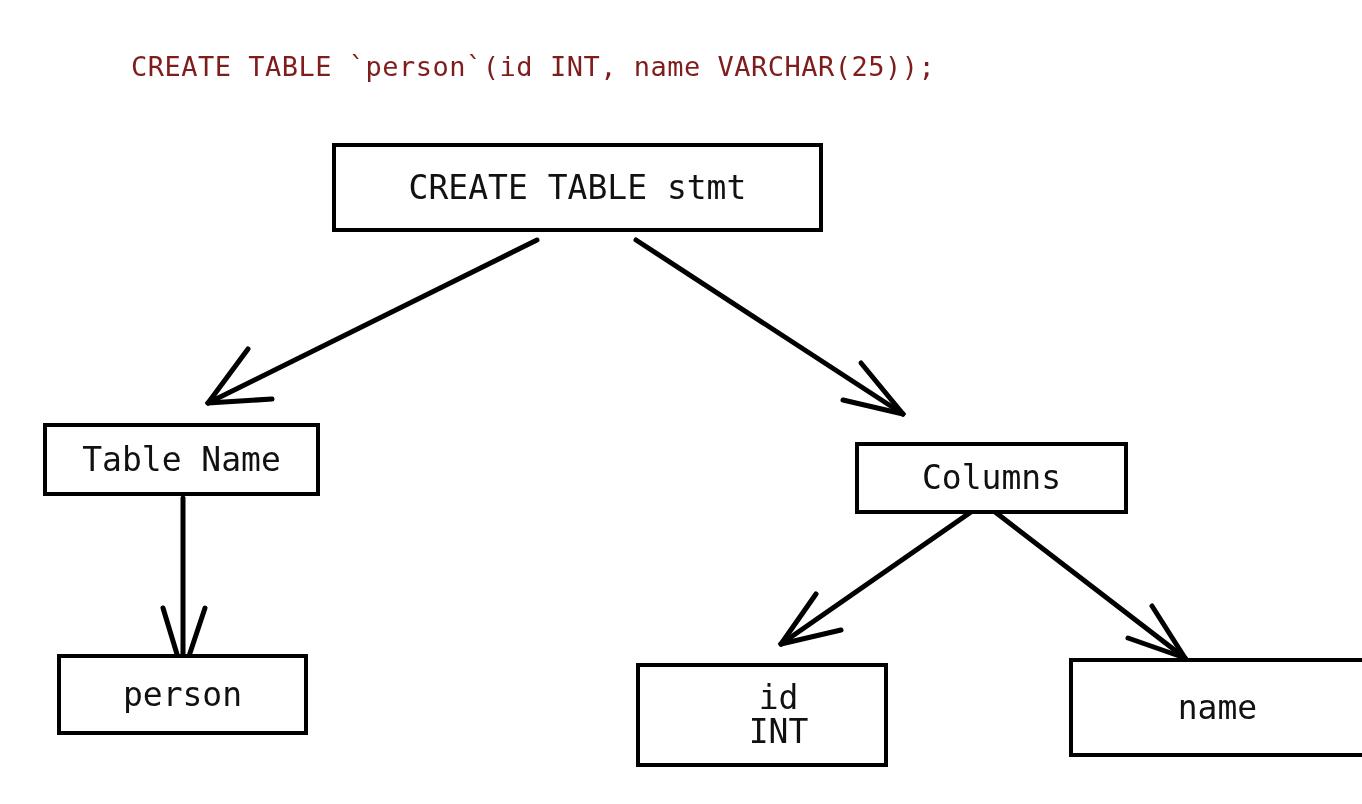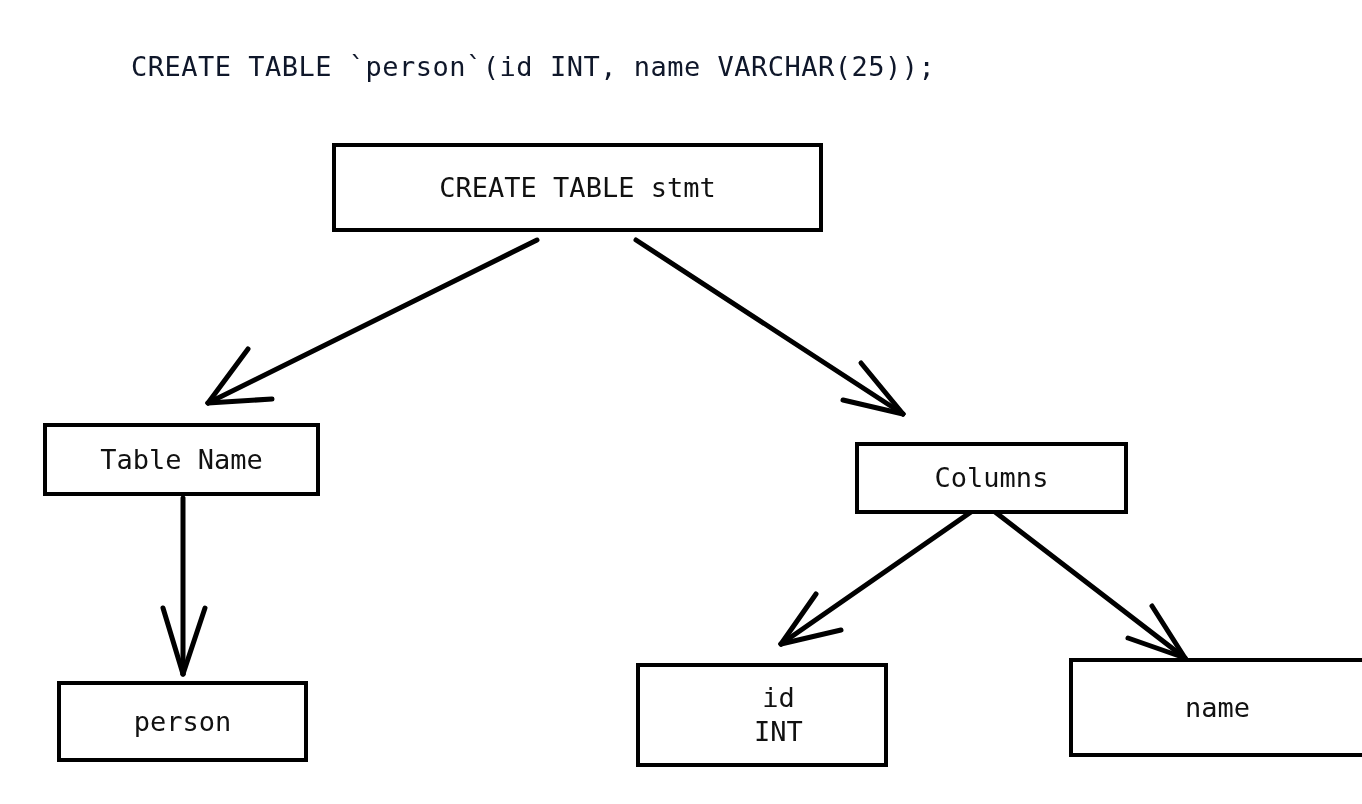--- a/index.html
+++ b/index.html
@@ -28,35 +28,35 @@
     pointer-events: none;
   }
   .sql-title {
     position: absolute;
     left: 131px;
     top: 50px;
     font-family: "DejaVu Sans Mono", "Liberation Mono", monospace;
     font-size: 27px;
     line-height: 34px;
     letter-spacing: 0.5px;
-    color: #0f172a;
+    color: #7f1d1d;
     white-space: pre;
   }
   .node {
     position: absolute;
     box-sizing: border-box;
     background: #ffffff;
     border: 4px solid #000000;
     display: flex;
     flex-direction: column;
     align-items: center;
     justify-content: center;
     color: #111111;
     font-family: "DejaVu Sans Mono", "Liberation Mono", monospace;
-    font-size: 27px;
+    font-size: 33px;
     line-height: 34px;
     white-space: pre;
     text-align: center;
     z-index: 2;
   }
   .node .line2 {
     display: block;
   }
 </style>
 </head>
@@ -104,21 +104,21 @@
   </div>
 
   <div class="node" id="node-table-name" style="left:43px; top:423px; width:277px; height:73px;">
     <span>Table Name</span>
   </div>
 
   <div class="node" id="node-columns" style="left:855px; top:442px; width:273px; height:72px;">
     <span>Columns</span>
   </div>
 
-  <div class="node" id="node-person" style="left:57px; top:681px; width:251px; height:81px;">
+  <div class="node" id="node-person" style="left:57px; top:654px; width:251px; height:81px;">
     <span>person</span>
   </div>
 
   <div class="node" id="node-col-id" style="left:636px; top:663px; width:252px; height:104px;padding-left:33px;">
     <span>id</span>
     <span class="line2">INT</span>
   </div>
 
   <div class="node" id="node-col-name" style="left:1029px; top:658px; width:297px; height:99px;margin-left:40px;">
     <span>name</span>

